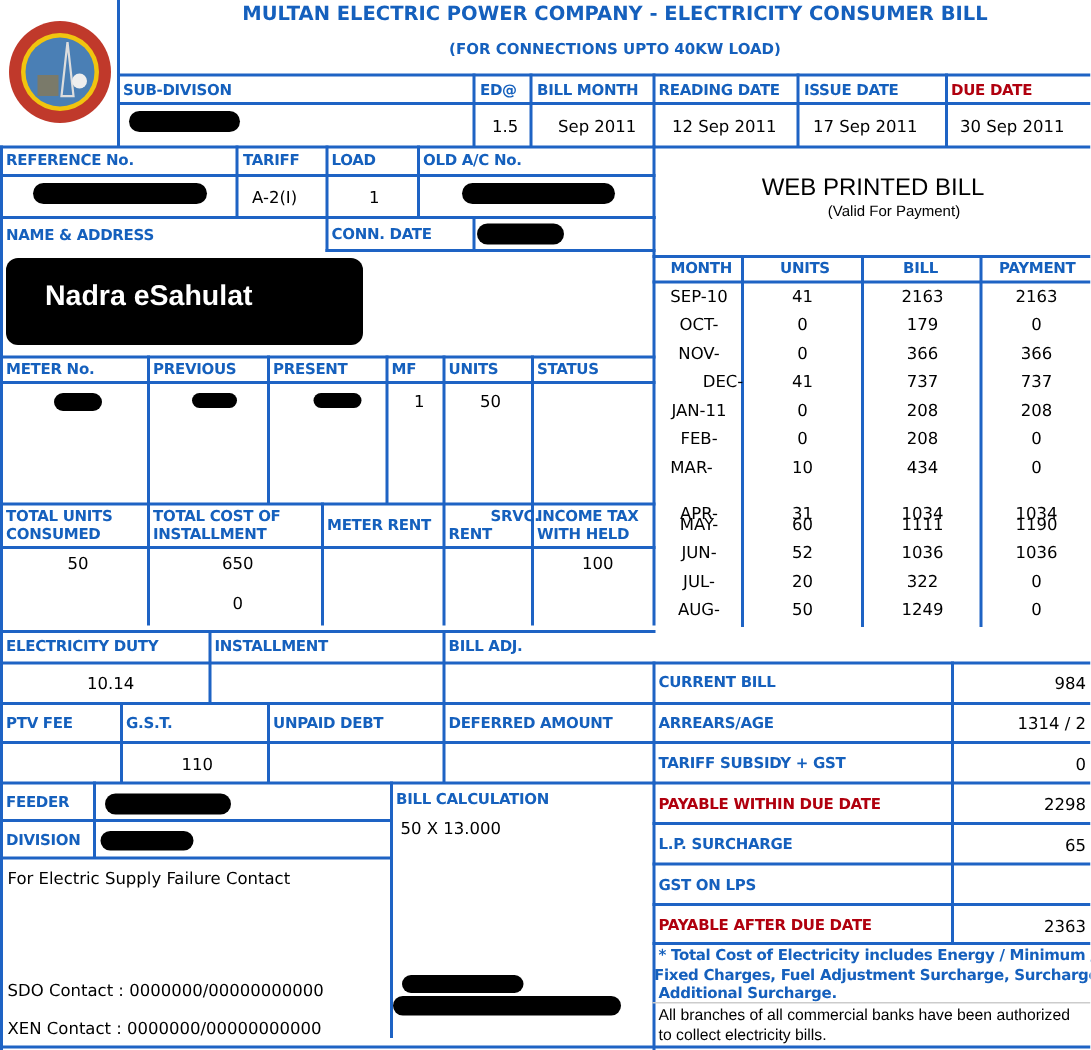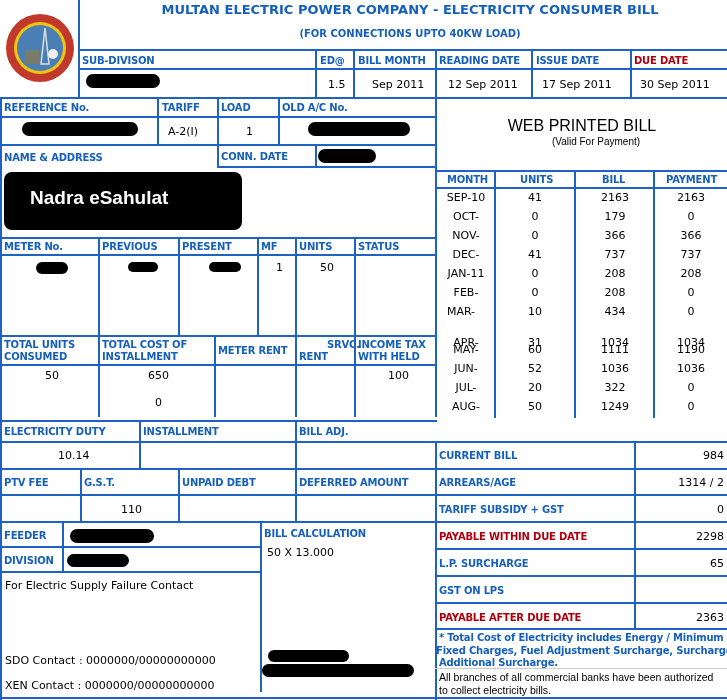--- a/index.html
+++ b/index.html
@@ -108,21 +108,21 @@
     <span style="left:138px;width:80px;">179</span>
     <span style="left:218px;width:72px;">0</span>
   </div>
 <div class="hist-row" style="top:227px;">
     <span style="left:0;width:58px;">NOV-</span>
     <span style="left:58px;width:80px;">0</span>
     <span style="left:138px;width:80px;">366</span>
     <span style="left:218px;width:72px;">366</span>
   </div>
 <div class="hist-row" style="top:246px;">
-    <span style="left:0;width:58px;">DEC-</span>
+    <span style="left:16px;width:58px;">DEC-</span>
     <span style="left:58px;width:80px;">41</span>
     <span style="left:138px;width:80px;">737</span>
     <span style="left:218px;width:72px;">737</span>
   </div>
 <div class="hist-row" style="top:265px;padding-left:28px;">
     <span style="left:0;width:58px;">JAN-11</span>
     <span style="left:58px;width:80px;">0</span>
     <span style="left:138px;width:80px;">208</span>
     <span style="left:218px;width:72px;">208</span>
   </div>

